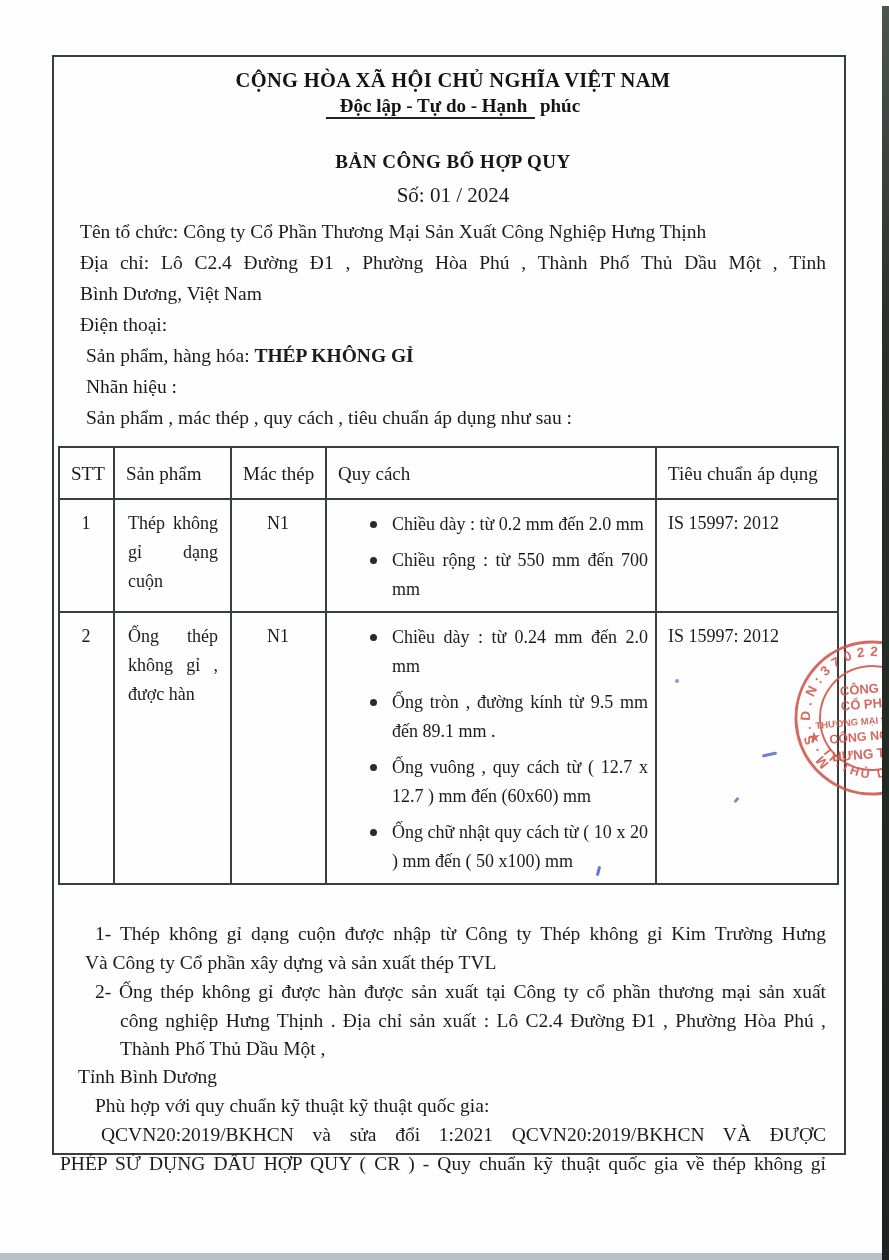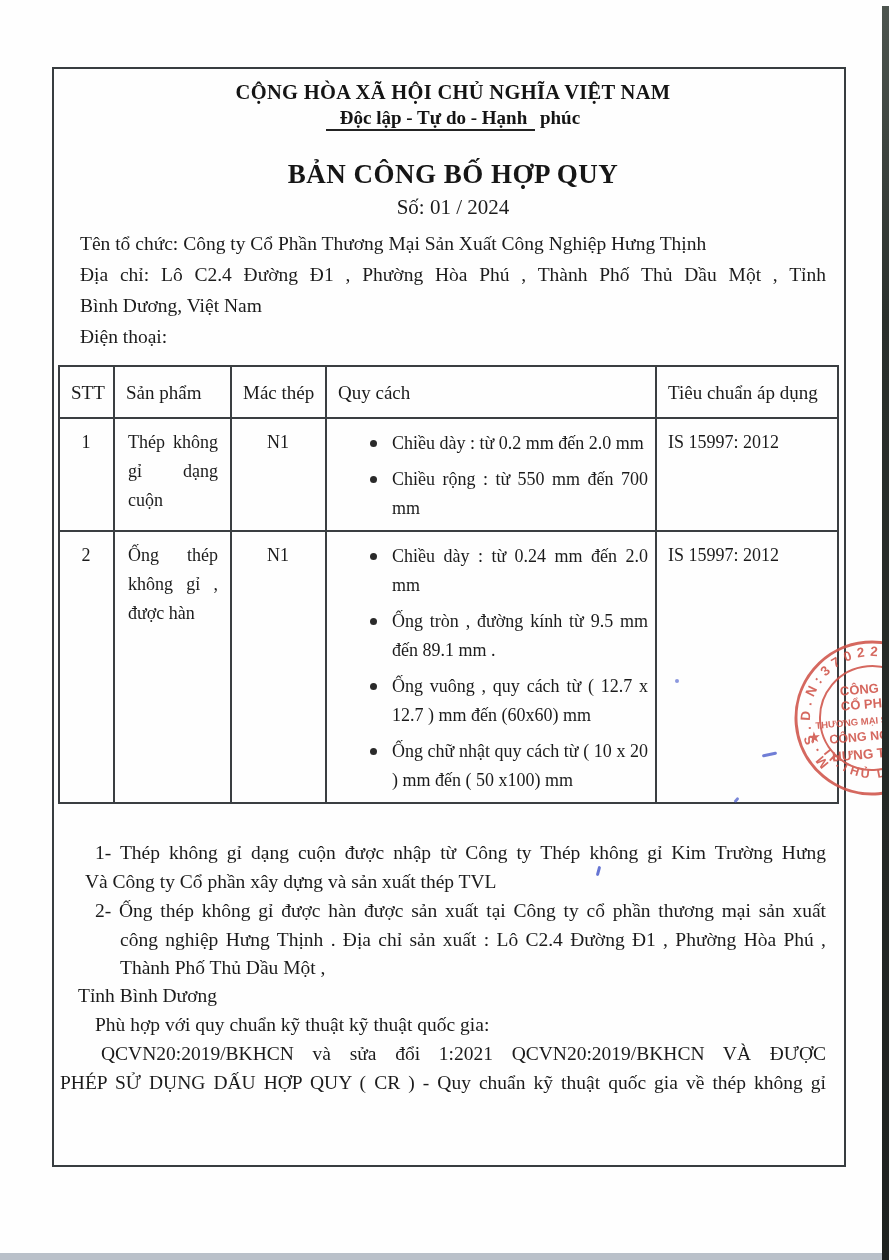--- a/index.html
+++ b/index.html
@@ -6,30 +6,30 @@
   html,body { margin:0; padding:0; }
   body {
     font-family: "Liberation Serif", "DejaVu Serif", serif;
     background:#e8e8e8;
   }
   .page {
     position:relative; width:889px; height:1260px;
     background:#fefefe; overflow:hidden; color:#1b1b1b;
   }
   .frame {
-    position:absolute; left:52px; top:67px; width:794px; height:1100px;
+    position:absolute; left:52px; top:55px; width:794px; height:1100px;
     border:2px solid #383d40;
     padding:10px 18px 0 26px;
     font-size:19.5px; line-height:31px;
   }
   .center { text-align:center; }
   .hdr-country { font-size:20.5px; font-weight:bold; line-height:26px; letter-spacing:.3px; color:#141414; }
   .hdr-motto  { font-size:19px;  font-weight:bold; line-height:25px; color:#141414; }
   .motto-underline { border-bottom:2px solid #232323; padding:0 8px 1px 14px; }
-  .doc-title  { margin-top:28px; font-size:27px; font-weight:bold; letter-spacing:.5px; line-height:32px; color:#161616; }
+  .doc-title  { margin-top:28px; font-size:19px; font-weight:bold; letter-spacing:.5px; line-height:32px; color:#161616; }
   .doc-number { margin-top:4px; font-size:21px; line-height:26px; }
   p { margin:0; }
   .blk1 { margin-top:8px; }
   .blk2 { margin-left:6px; }
   .jline { text-align:justify; text-align-last:justify; }
   .bold { font-weight:bold; }
 
   
   table.spec {
     border-collapse:collapse; table-layout:fixed;
@@ -91,20 +91,25 @@
     <div class="center doc-title">BẢN CÔNG BỐ HỢP QUY</div>
     <div class="center doc-number">Số: 01 / 2024</div>
 
     <div class="blk1">
       <p>Tên tổ chức: Công ty Cổ Phần Thương Mại Sản Xuất Công Nghiệp Hưng Thịnh</p>
       <p class="jline">Địa chỉ: Lô C2.4 Đường Đ1 , Phường Hòa Phú , Thành Phố Thủ Dầu Một , Tỉnh</p>
       <p>Bình Dương, Việt Nam</p>
       <p>Điện thoại:</p>
     </div>
 
+    <div class="blk2">
+      <p><span>Sản phẩm, hàng hóa: </span><span class="bold">THÉP KHÔNG GỈ</span></p>
+      <p>Nhãn hiệu :</p>
+      <p>Sản phẩm , mác thép , quy cách , tiêu chuẩn áp dụng như sau :</p>
+    </div>
 
     <table class="spec">
       <colgroup>
         <col style="width:55px">
           <col style="width:117px">
           <col style="width:95px">
           <col style="width:330px">
           <col style="width:182px">
       </colgroup>
       <thead>

